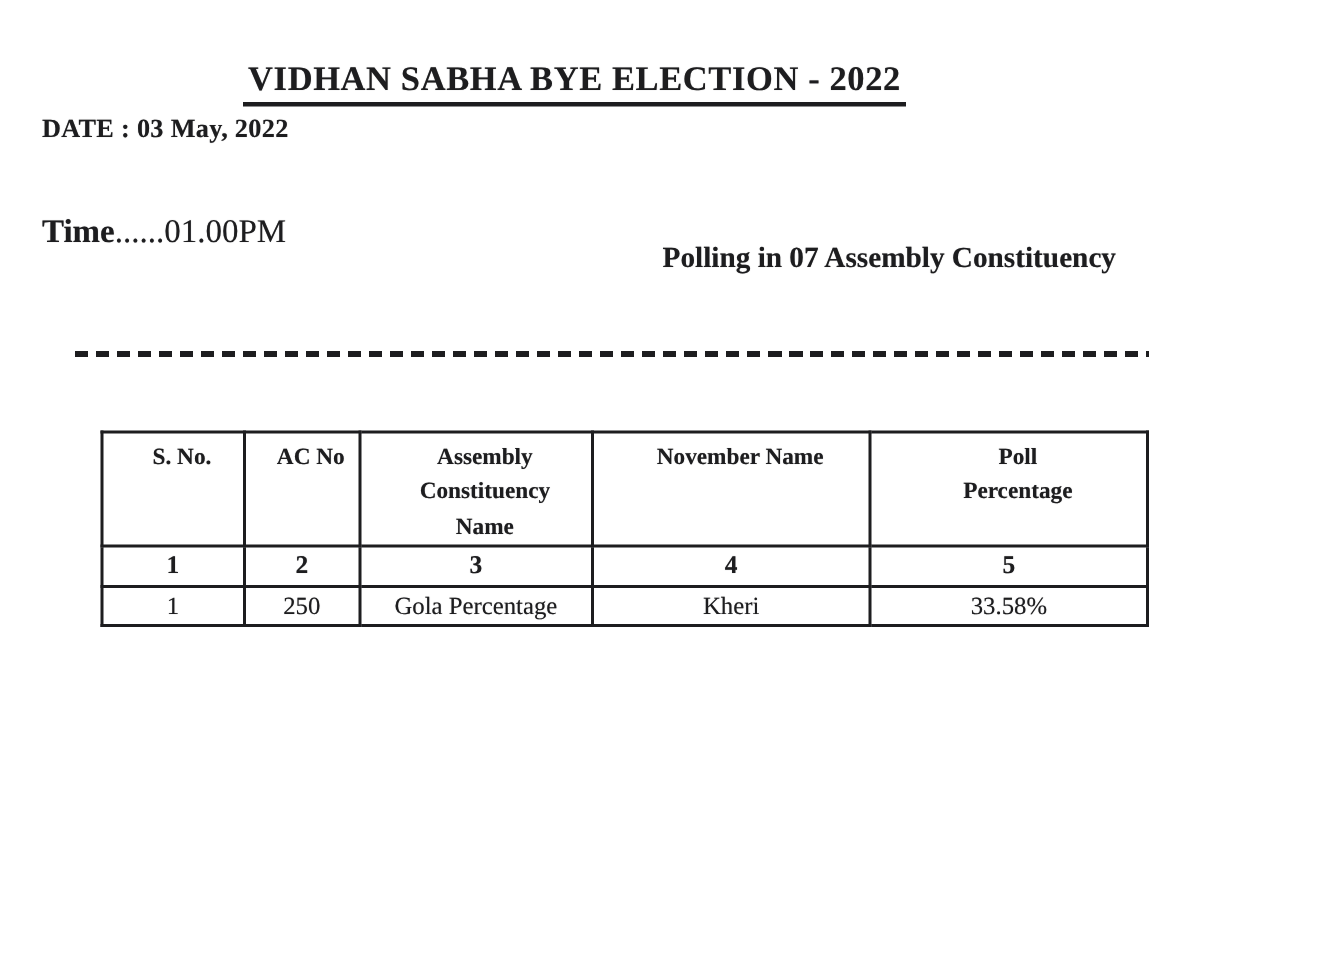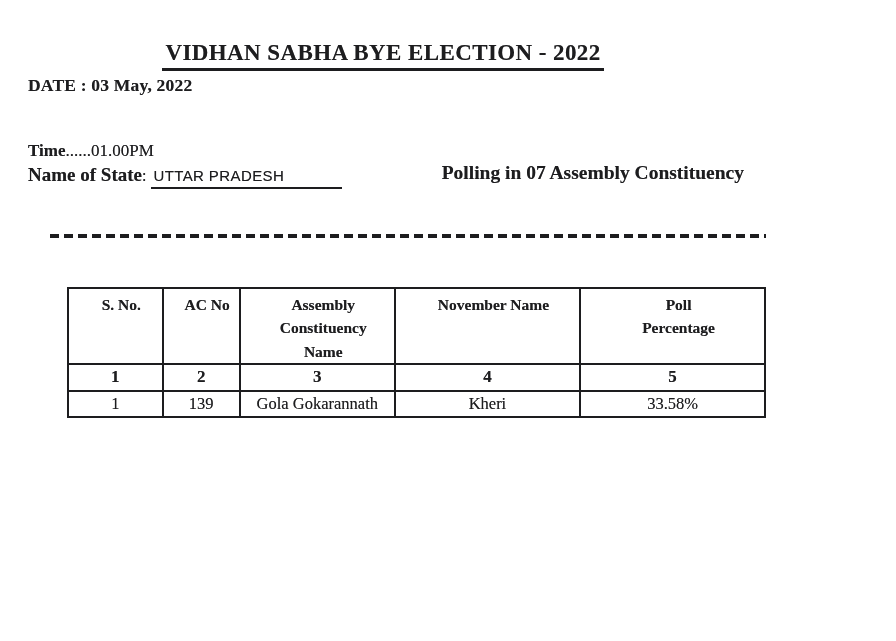--- a/index.html
+++ b/index.html
@@ -37,21 +37,21 @@
     left: 28px;
     top: 75px;
     font-size: 17.5px;
     font-weight: bold;
     letter-spacing: 0.2px;
   }
   .time-line {
     position: absolute;
     left: 28px;
     top: 141px;
-    font-size: 17px;
+    font-size: 22px;
   }
   .time-label { font-weight: bold; }
   .state-line {
     position: absolute;
     left: 28px;
     top: 164px;
     font-size: 19px;
   }
   .state-label { font-weight: bold; }
   .state-colon { font-size: 16px; margin-right: 5px; }
@@ -120,21 +120,20 @@
 <div class="page">
 
   <div class="title-wrap">
     <span class="title-text">VIDHAN SABHA BYE ELECTION - 2022</span>
   </div>
 
   <div class="date-line">DATE : 03 May, 2022</div>
 
   <div class="time-line"><span class="time-label">Time</span><span>......01.00PM</span></div>
 
-  <div class="state-line"><span class="state-label">Name of State</span><span class="state-colon">:</span><span class="state-value">UTTAR PRADESH</span></div>
 
   <div class="polling-note">Polling in 07 Assembly Constituency</div>
 
   <div class="dashed-rule"></div>
 
   <table class="polling">
     <colgroup>
       <col style="width:100px">
       <col style="width:81px">
       <col style="width:160px">
@@ -156,21 +155,21 @@
         <th>1</th>
         <th>2</th>
         <th>3</th>
         <th>4</th>
         <th>5</th>
       </tr>
     </thead>
     <tbody>
       <tr class="data-row">
         <td>1</td>
-        <td>139</td>
-        <td>Gola Gokarannath</td>
+        <td>250</td>
+        <td>Gola Percentage</td>
         <td>Kheri</td>
         <td>33.58%</td>
       </tr>
     </tbody>
   </table>
 
 </div>
 
 </body></html>

